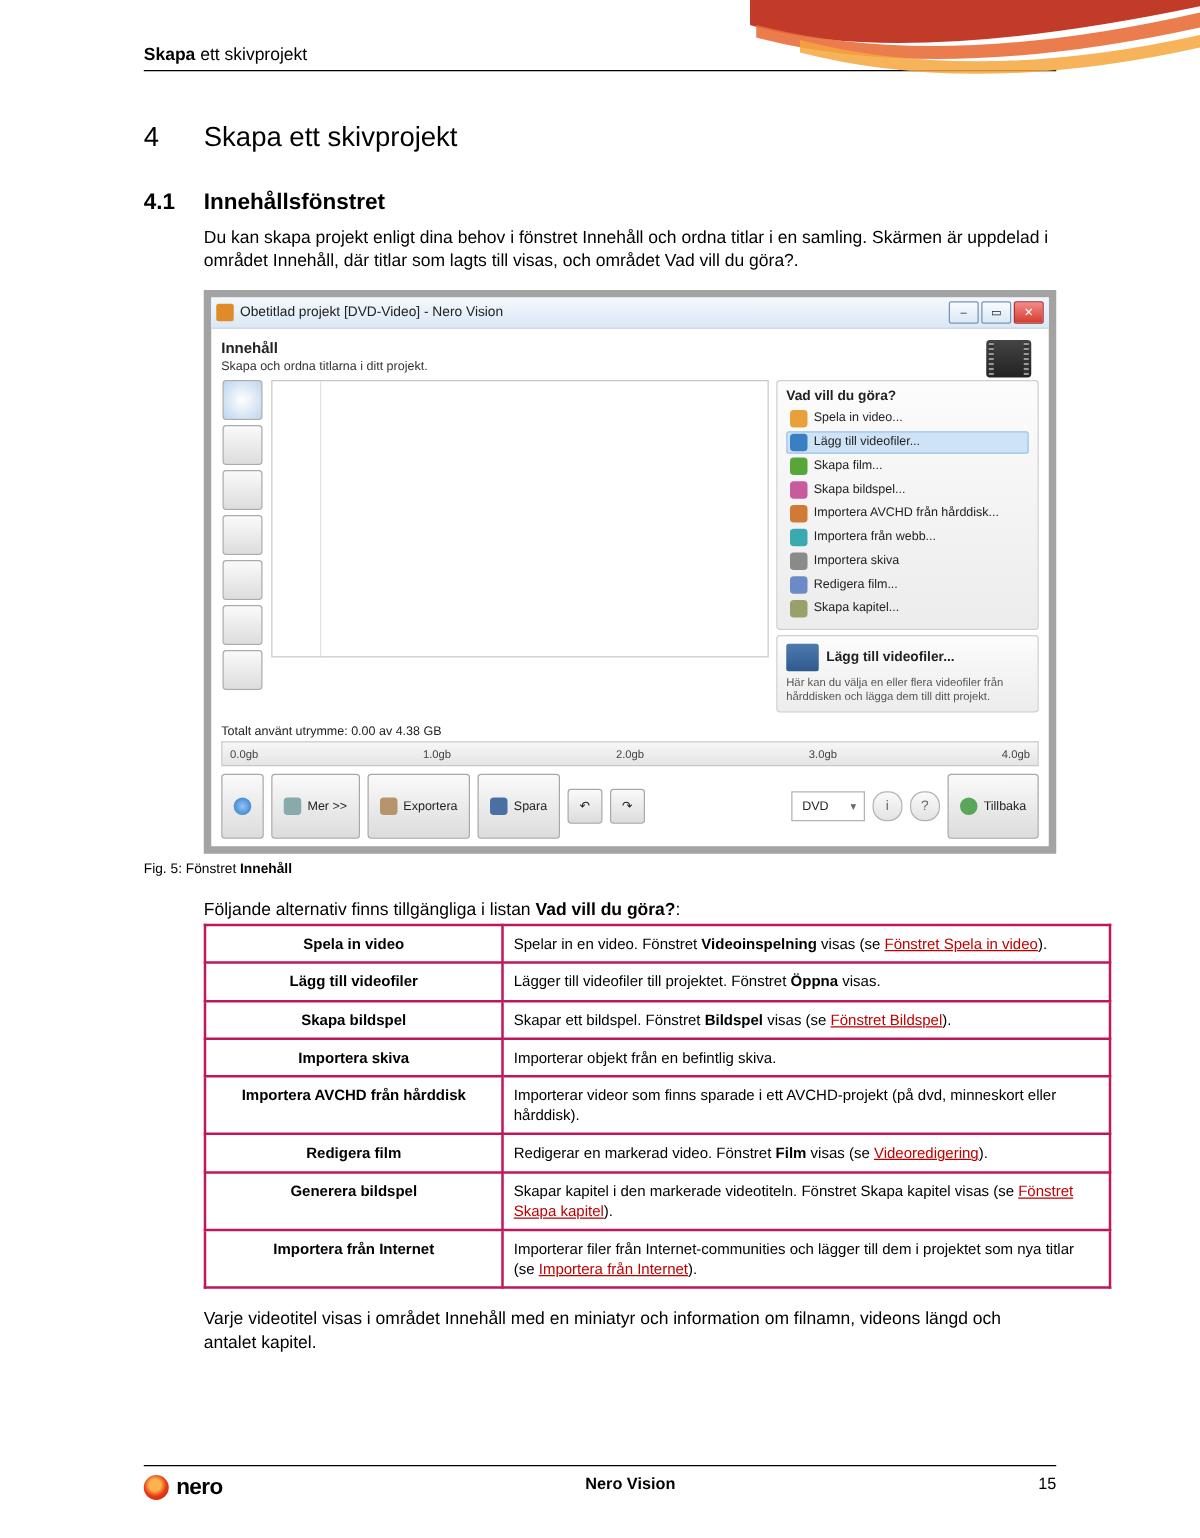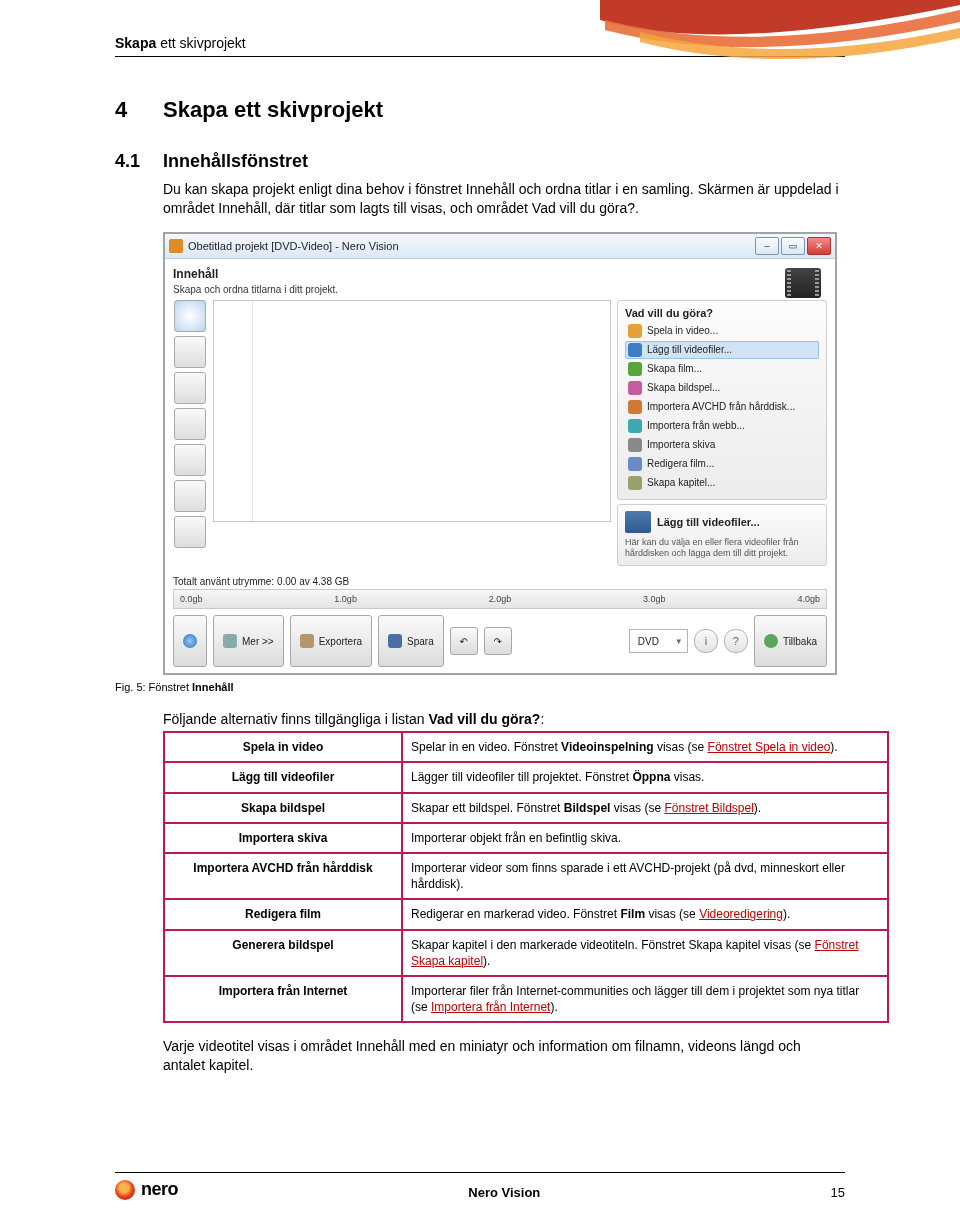--- a/index.html
+++ b/index.html
@@ -3,27 +3,27 @@
 <meta charset="utf-8">
 <style>
 body{margin:0;background:#fff;font-family:Arial,Helvetica,sans-serif;color:#000;font-size:14px}
 .page{width:960px;height:1228px;position:relative;margin:0 auto;box-sizing:border-box}
 .red-swoosh{position:absolute;top:0;right:0;width:360px;height:95px;pointer-events:none}
 .header-area{padding:35px 0 3px 115px}
 .header-title{font-size:14px}
 .header-title b{font-weight:bold}
 .header-line{border:none;border-top:1px solid #000;margin:2px 115px 0 115px}
 .content{padding:40px 115px 0 115px}
-.h1{font-size:22px;font-weight:bold;margin:0 0 28px 0}
+.h1{font-size:22px;font-weight:normal;margin:0 0 28px 0}
 .h1 .num{display:inline-block;width:48px}
 .h2{font-size:18px;font-weight:bold;margin:0 0 8px 0}
 .h2 .num{display:inline-block;width:48px}
 .para{margin:0 0 10px 48px;line-height:1.35}
 .fig-wrap{margin:14px 0 4px 48px}
-.fig{width:670px;background:#fff;border:2px solid #a3a3a3;font-family:Tahoma,Arial,sans-serif;font-size:11px;color:#222}
+.fig{width:670px;background:#fff;border:6px solid #a3a3a3;font-family:Tahoma,Arial,sans-serif;font-size:11px;color:#222}
 .titlebar{height:24px;background:linear-gradient(#f4f8fd,#dbe8f6);border-bottom:1px solid #bfcde0;display:flex;align-items:center;padding:0 4px}
 .titlebar .ico{width:14px;height:14px;background:#e08b2a;border-radius:2px;margin-right:5px}
 .titlebar .title{flex:1;font-weight:normal}
 .winbtns{display:flex;gap:2px}
 .winbtns div{width:22px;height:16px;border:1px solid #7a94b3;background:linear-gradient(#f7fbff,#dbe8f6);border-radius:2px;font-size:9px;display:flex;align-items:center;justify-content:center}
 .winbtns .x{background:linear-gradient(#f58a8a,#d43d2e);color:#fff;border-color:#a33}
 .fig-body{padding:6px 8px}
 .section-title{font-weight:bold;font-size:12px;margin:2px 0 3px}
 .section-sub{font-size:10px;color:#333;margin-bottom:5px}
 .main-area{display:flex;gap:6px}
@@ -54,21 +54,21 @@
 .round{width:22px;height:22px;border:1px solid #b3b3b3;border-radius:11px;background:linear-gradient(#fafafa,#e3e3e3);display:flex;align-items:center;justify-content:center;font-size:11px;color:#666}
 .caption{text-align:left;font-size:11px;margin:6px 8px 18px 0}
 .tbl-intro{margin:0 0 4px 48px}
 .tbl{border-collapse:collapse;margin-left:48px;width:726px;table-layout:fixed}
 .tbl td{border:2px solid #be185d;padding:6px 8px;vertical-align:top;font-size:12px;line-height:1.35}
 .tbl td.l{width:220px;text-align:center;font-weight:bold}
 .lnk{color:#c00000;text-decoration:underline}
 .after-para{margin:14px 0 0 48px;line-height:1.35}
 .footer{position:absolute;bottom:28px;left:115px;right:115px}
 .footer-line{border:none;border-top:1px solid #000;margin:0 0 6px 0}
-.footer-row{display:flex;align-items:flex-end;justify-content:space-between}
+.footer-row{display:flex;align-items:flex-start;justify-content:space-between}
 .logo{display:flex;align-items:center;gap:6px;font-weight:bold;font-size:18px;letter-spacing:-0.5px}
 .logo .flame{width:20px;height:20px;border-radius:50%;background:radial-gradient(circle at 45% 40%,#ffb24d 0 28%,#e63b17 55%,#b51f06 100%)}
 .ftxt-c{font-weight:bold;font-size:13px}
 .ftxt-r{font-size:13px}
 </style>
 </head>
 <body>
 <div class="page">
 <svg class="red-swoosh" viewBox="0 0 360 95">
       <path d="M0 20 Q120 55 360 5 L360 0 L0 0 Z" fill="#c13b28"></path>

